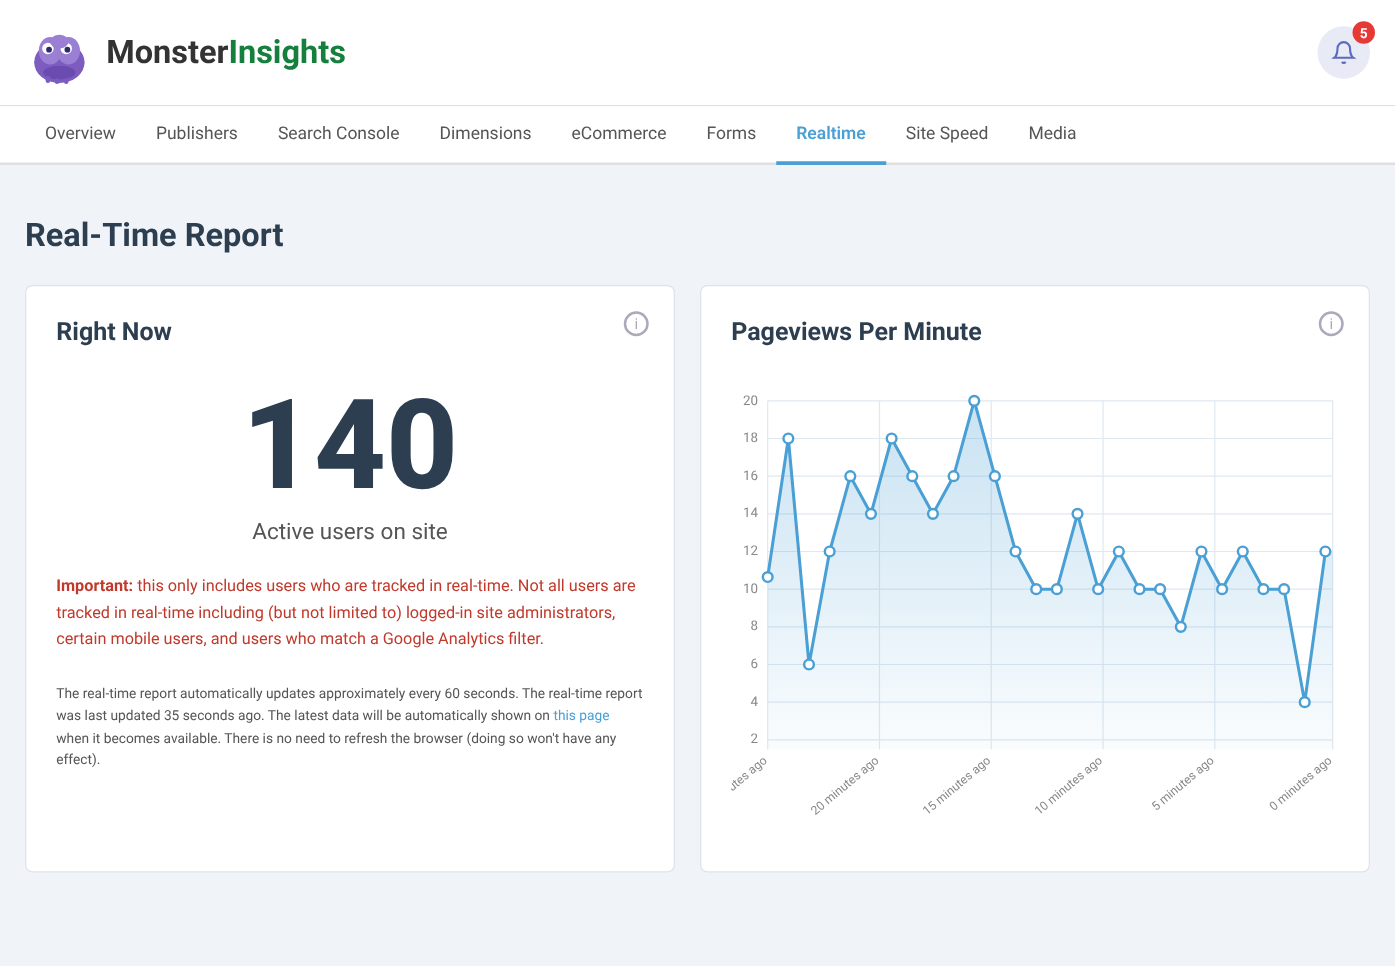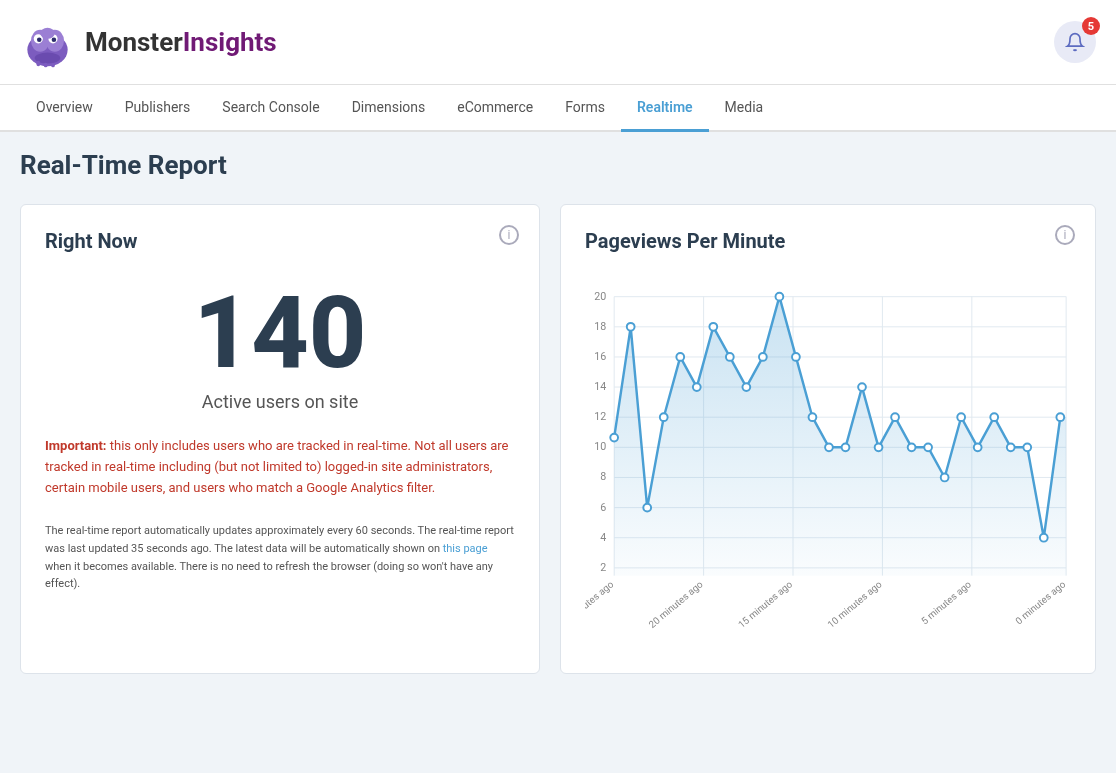--- a/index.html
+++ b/index.html
@@ -22,21 +22,21 @@
     }
     .logo-icon {
       width: 55px;
       height: 55px;
     }
     .logo-text {
       font-size: 26px;
       font-weight: 700;
     }
     .logo-text .monster { color: #333; }
-    .logo-text .insights { color: #701a75; }
+    .logo-text .insights { color: #15803d; }
     .header-right {
       position: relative;
     }
     .bell-btn {
       width: 42px;
       height: 42px;
       background: #e8eaf6;
       border-radius: 50%;
       display: flex;
       align-items: center;
@@ -79,21 +79,21 @@
       margin-bottom: -2px;
     }
     .nav-item.active {
       color: #4a9fd4;
       border-bottom: 3px solid #4a9fd4;
       font-weight: 600;
     }
 
     
     .page-content {
-      padding: 18px 20px;
+      padding: 42px 20px;
       max-width: 1116px;
     }
     .page-title {
       font-size: 26px;
       font-weight: 700;
       color: #2c3e50;
       margin-bottom: 24px;
     }
 
     
@@ -214,20 +214,21 @@
 </div>
 
 <nav class="nav">
   <div class="nav-item">Overview</div>
   <div class="nav-item">Publishers</div>
   <div class="nav-item">Search Console</div>
   <div class="nav-item">Dimensions</div>
   <div class="nav-item">eCommerce</div>
   <div class="nav-item">Forms</div>
   <div class="nav-item active">Realtime</div>
+  <div class="nav-item">Site Speed</div>
   <div class="nav-item">Media</div>
 </nav>
 
 <div class="page-content">
   <h1 class="page-title">Real-Time Report</h1>
 
   <div class="cards-row">
 
     <div class="card card-left">
       <div class="card-title">Right Now</div>

